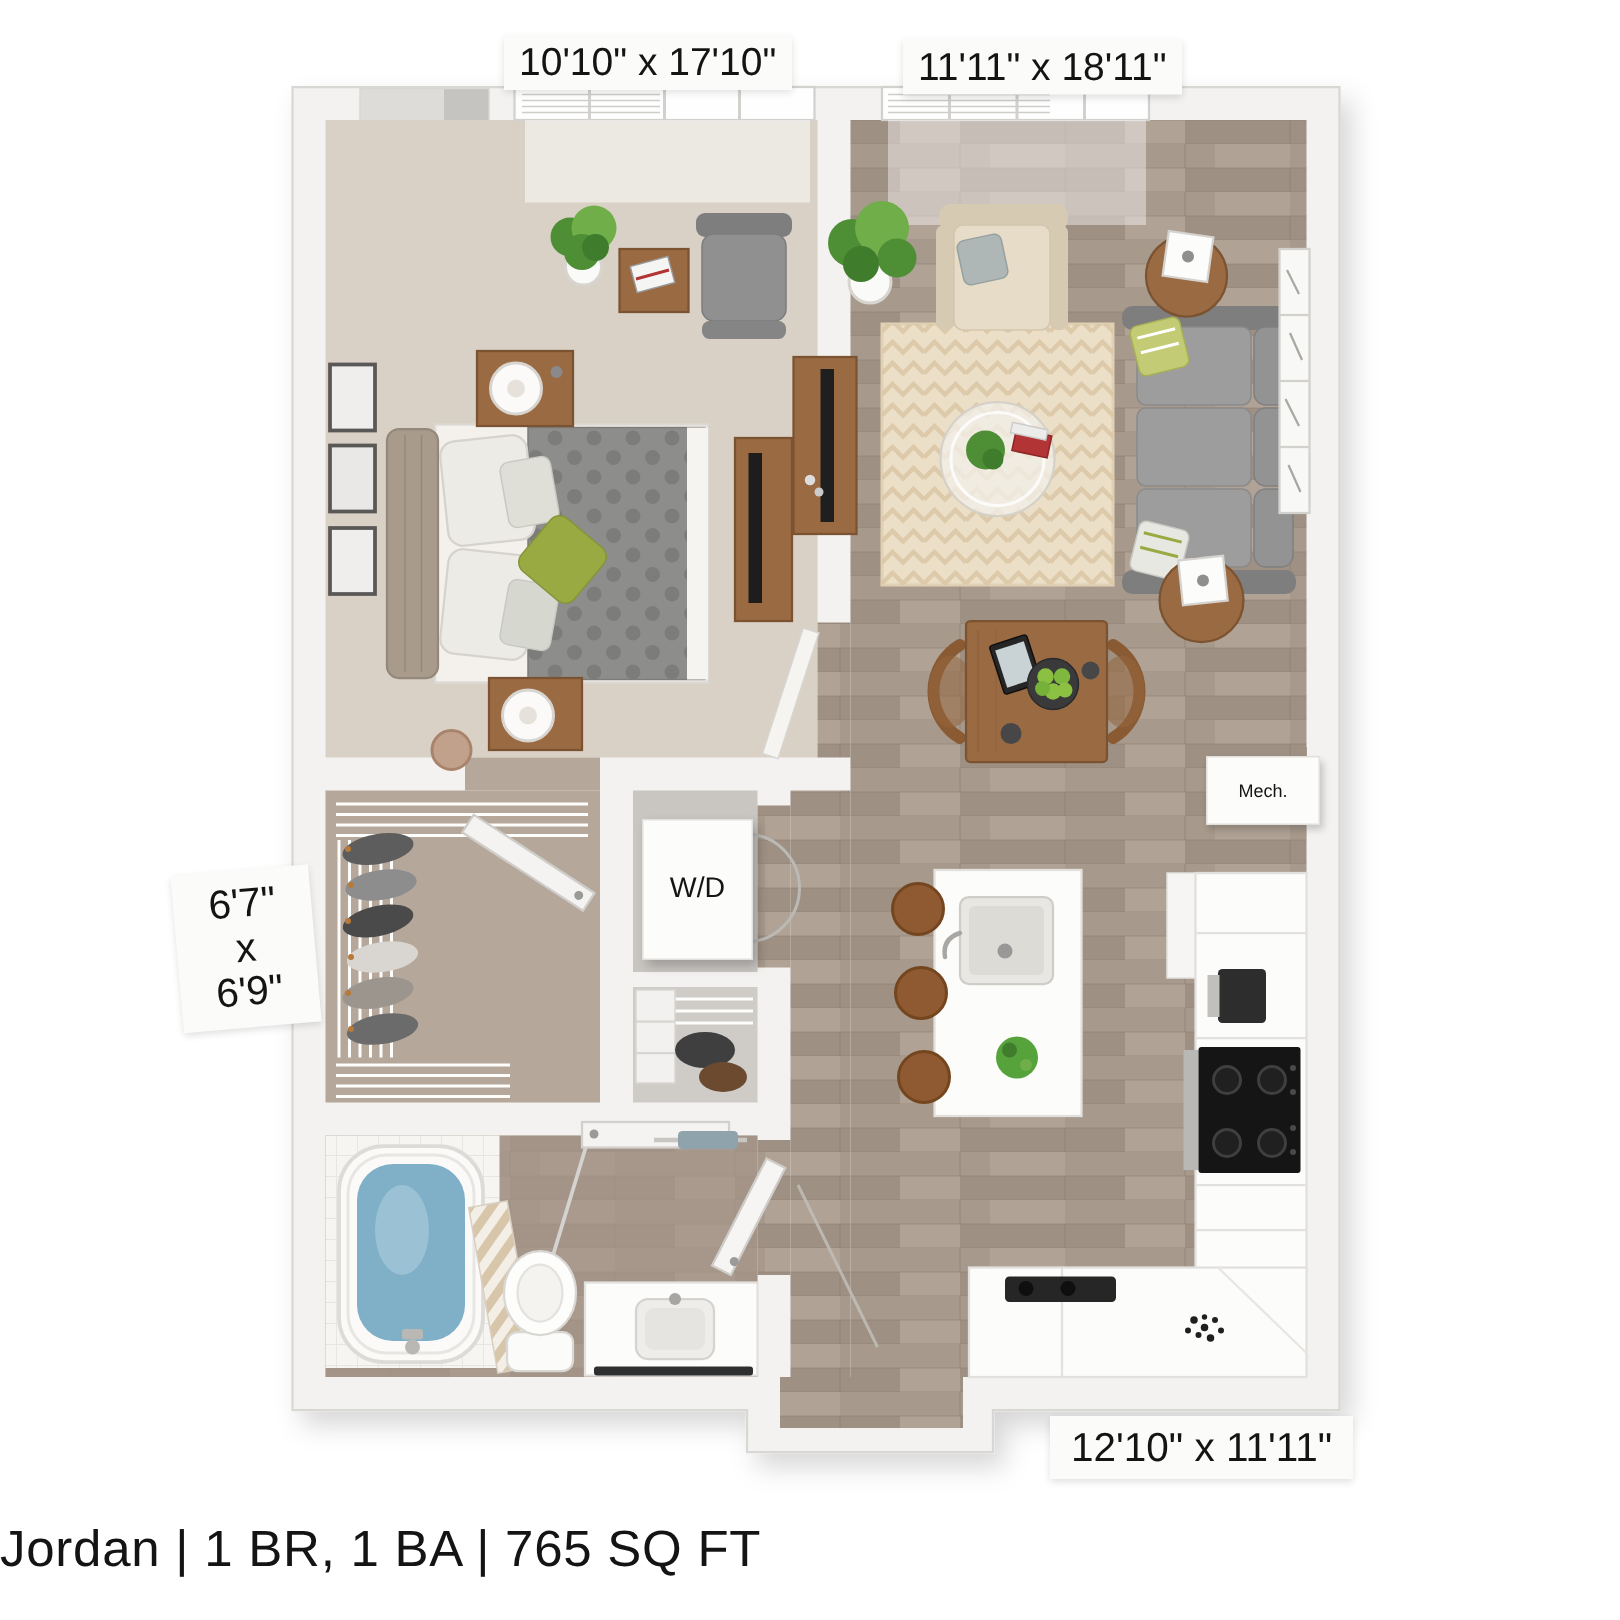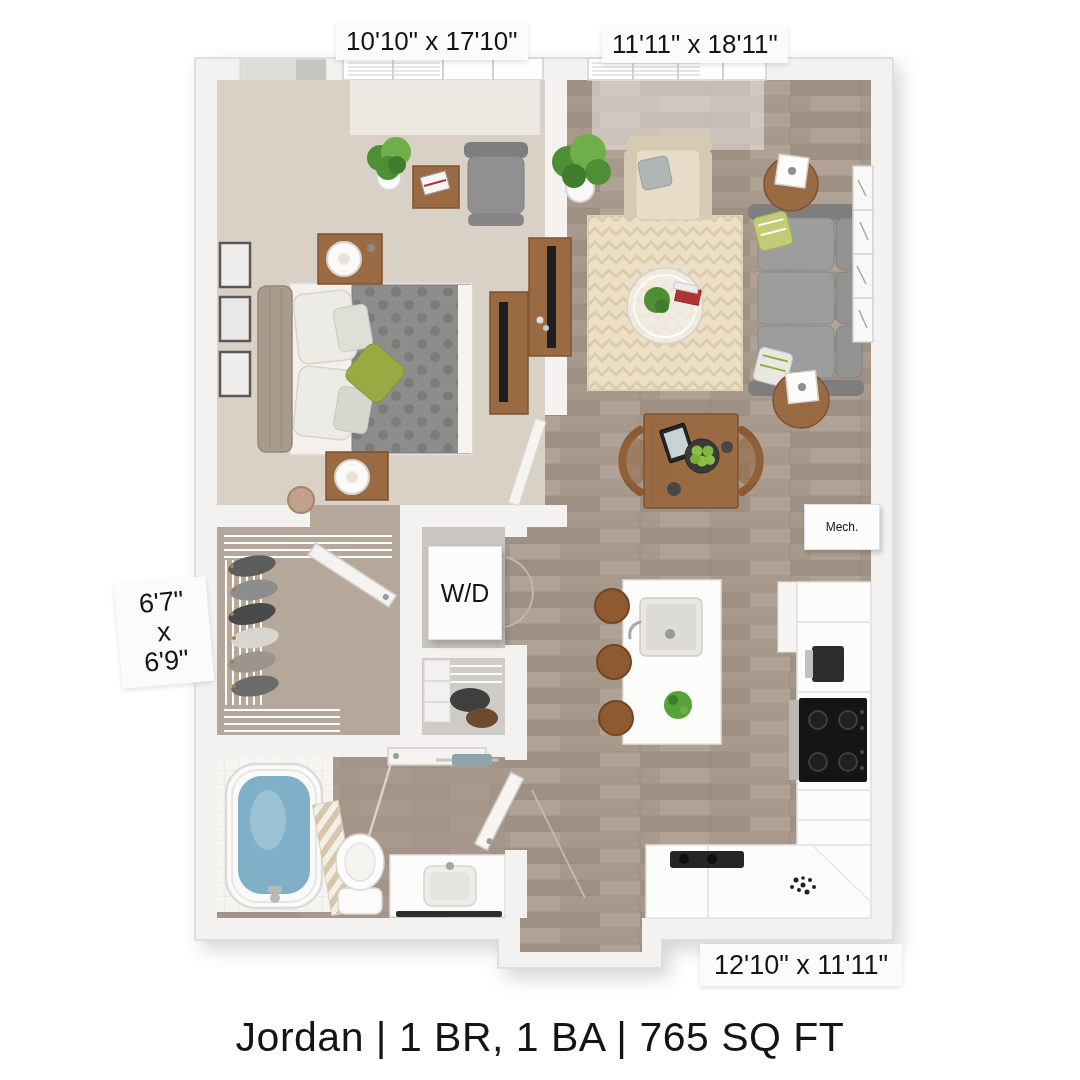--- a/index.html
+++ b/index.html
@@ -15,32 +15,32 @@
   #lbl-living{left:602px;top:26px;}
   #lbl-kitchen{left:700px;top:944px;font-size:27px;padding:7px 14px;}
   #plate-closet{
     left:118px;top:580px;width:88px;text-align:center;transform:rotate(-5deg);
     font-size:27px;line-height:1.1;padding:8px 2px;white-space:normal;
   }
   #plate-closet span{display:block;}
   #tag-wd{
     position:absolute;left:428px;top:546px;width:74px;height:94px;
     background:var(--fixture_white,#fcfcfb);display:flex;align-items:center;justify-content:center;
-    font-size:25px;color:var(--text,#141414);
+    font-size:19px;color:var(--text,#141414);
     box-shadow:inset 0 0 0 1px var(--fixture_edge,#e2e0dc), 3px 4px 7px rgba(0,0,0,.22);
   }
   #tag-mech{
     position:absolute;left:804px;top:504px;width:76px;height:46px;
     background:var(--fixture_white,#fcfcfb);display:flex;align-items:center;justify-content:center;
     font-size:12px;color:var(--text,#141414);
     box-shadow:inset 0 0 0 1px var(--fixture_edge,#e2e0dc), 2px 3px 5px rgba(0,0,0,.2);
   }
   .caption{
-    position:absolute;left:0;right:0;top:1014px;text-align:center;
-    font-size:41px;color:var(--text,#141414);letter-spacing:.5px;
+    position:absolute;left:0;right:0;top:1014px;text-align:left;
+    font-size:34px;color:var(--text,#141414);letter-spacing:.5px;
   }
   .pw1{fill:var(--wood_floor,#a79a8c);} .pw2{fill:var(--wood_floor_dark,#9e9082);} .pw3{fill:var(--wood_floor_mid,#b0a294);}
   .pline{stroke:#8a7c6e;stroke-width:.8;opacity:.55;}
   .fixt{fill:var(--fixture_white,#fcfcfb);stroke:var(--fixture_edge,#e2e0dc);stroke-width:1.5;}
   .woodf{fill:var(--wood_furniture,#9a6a43);stroke:var(--wood_furniture_dark,#7c5330);stroke-width:1.5;}
 </style>
 </head>
 <body>
 
 <div class="stage">

